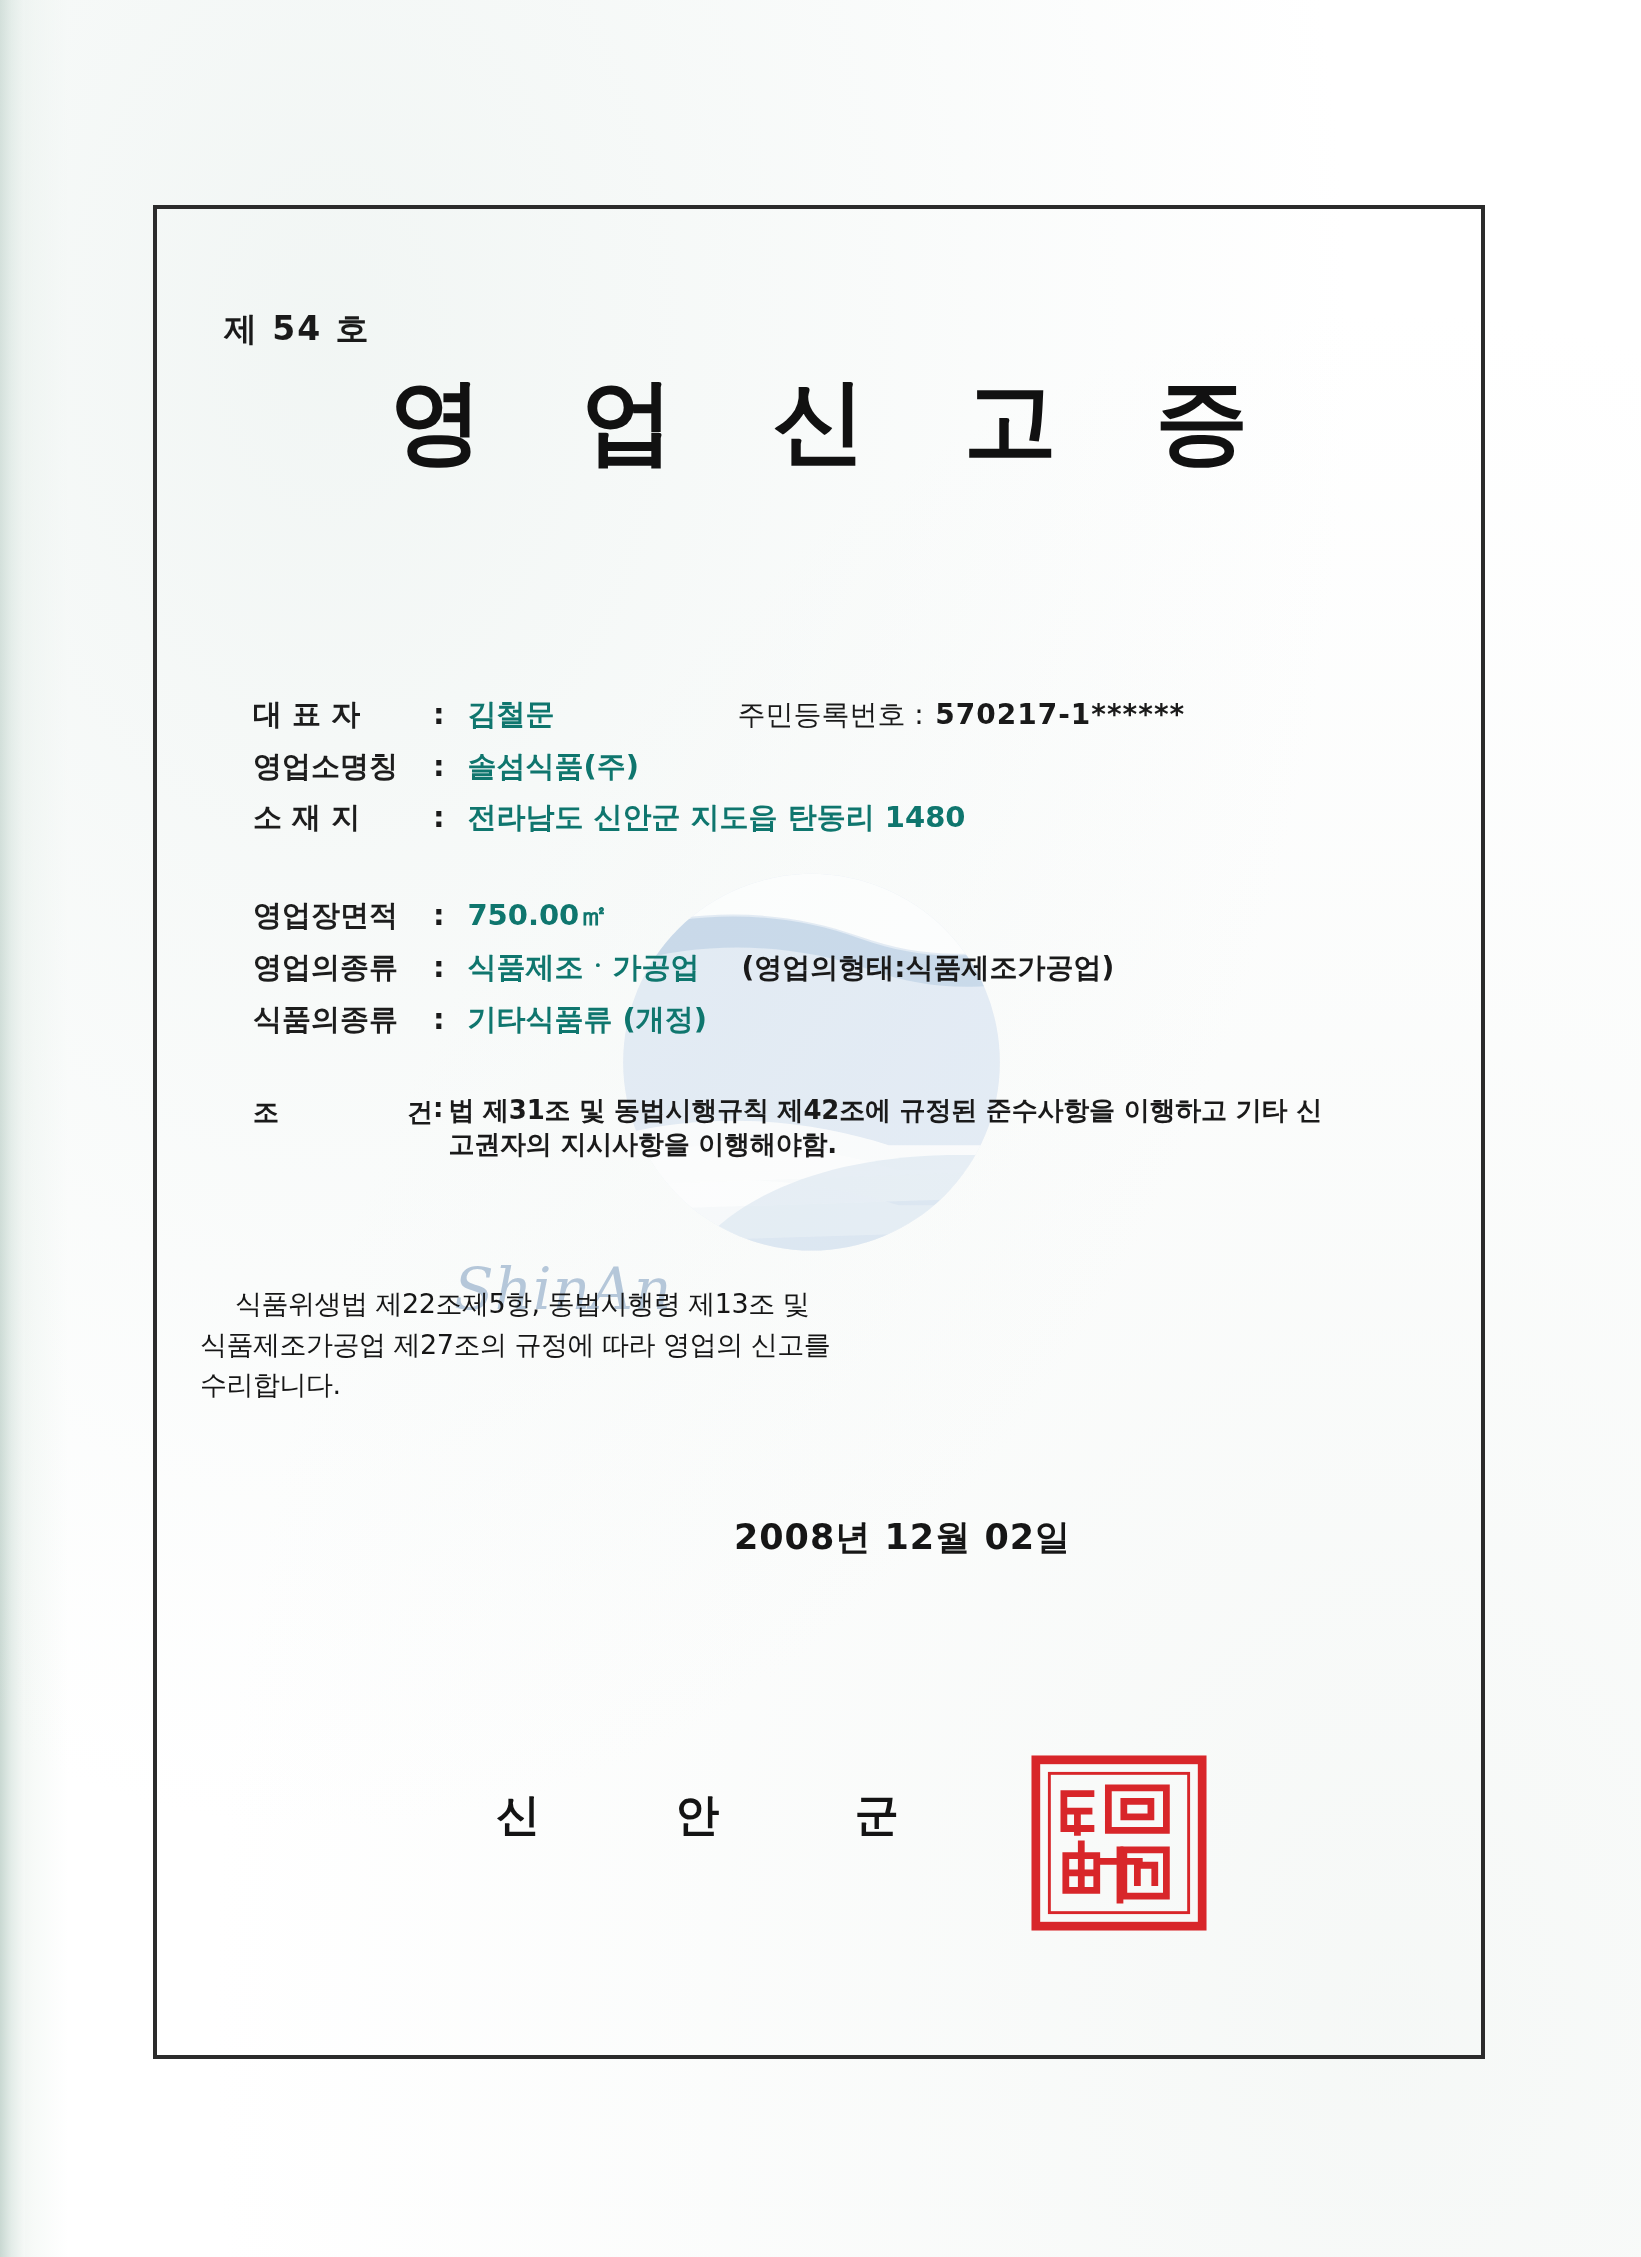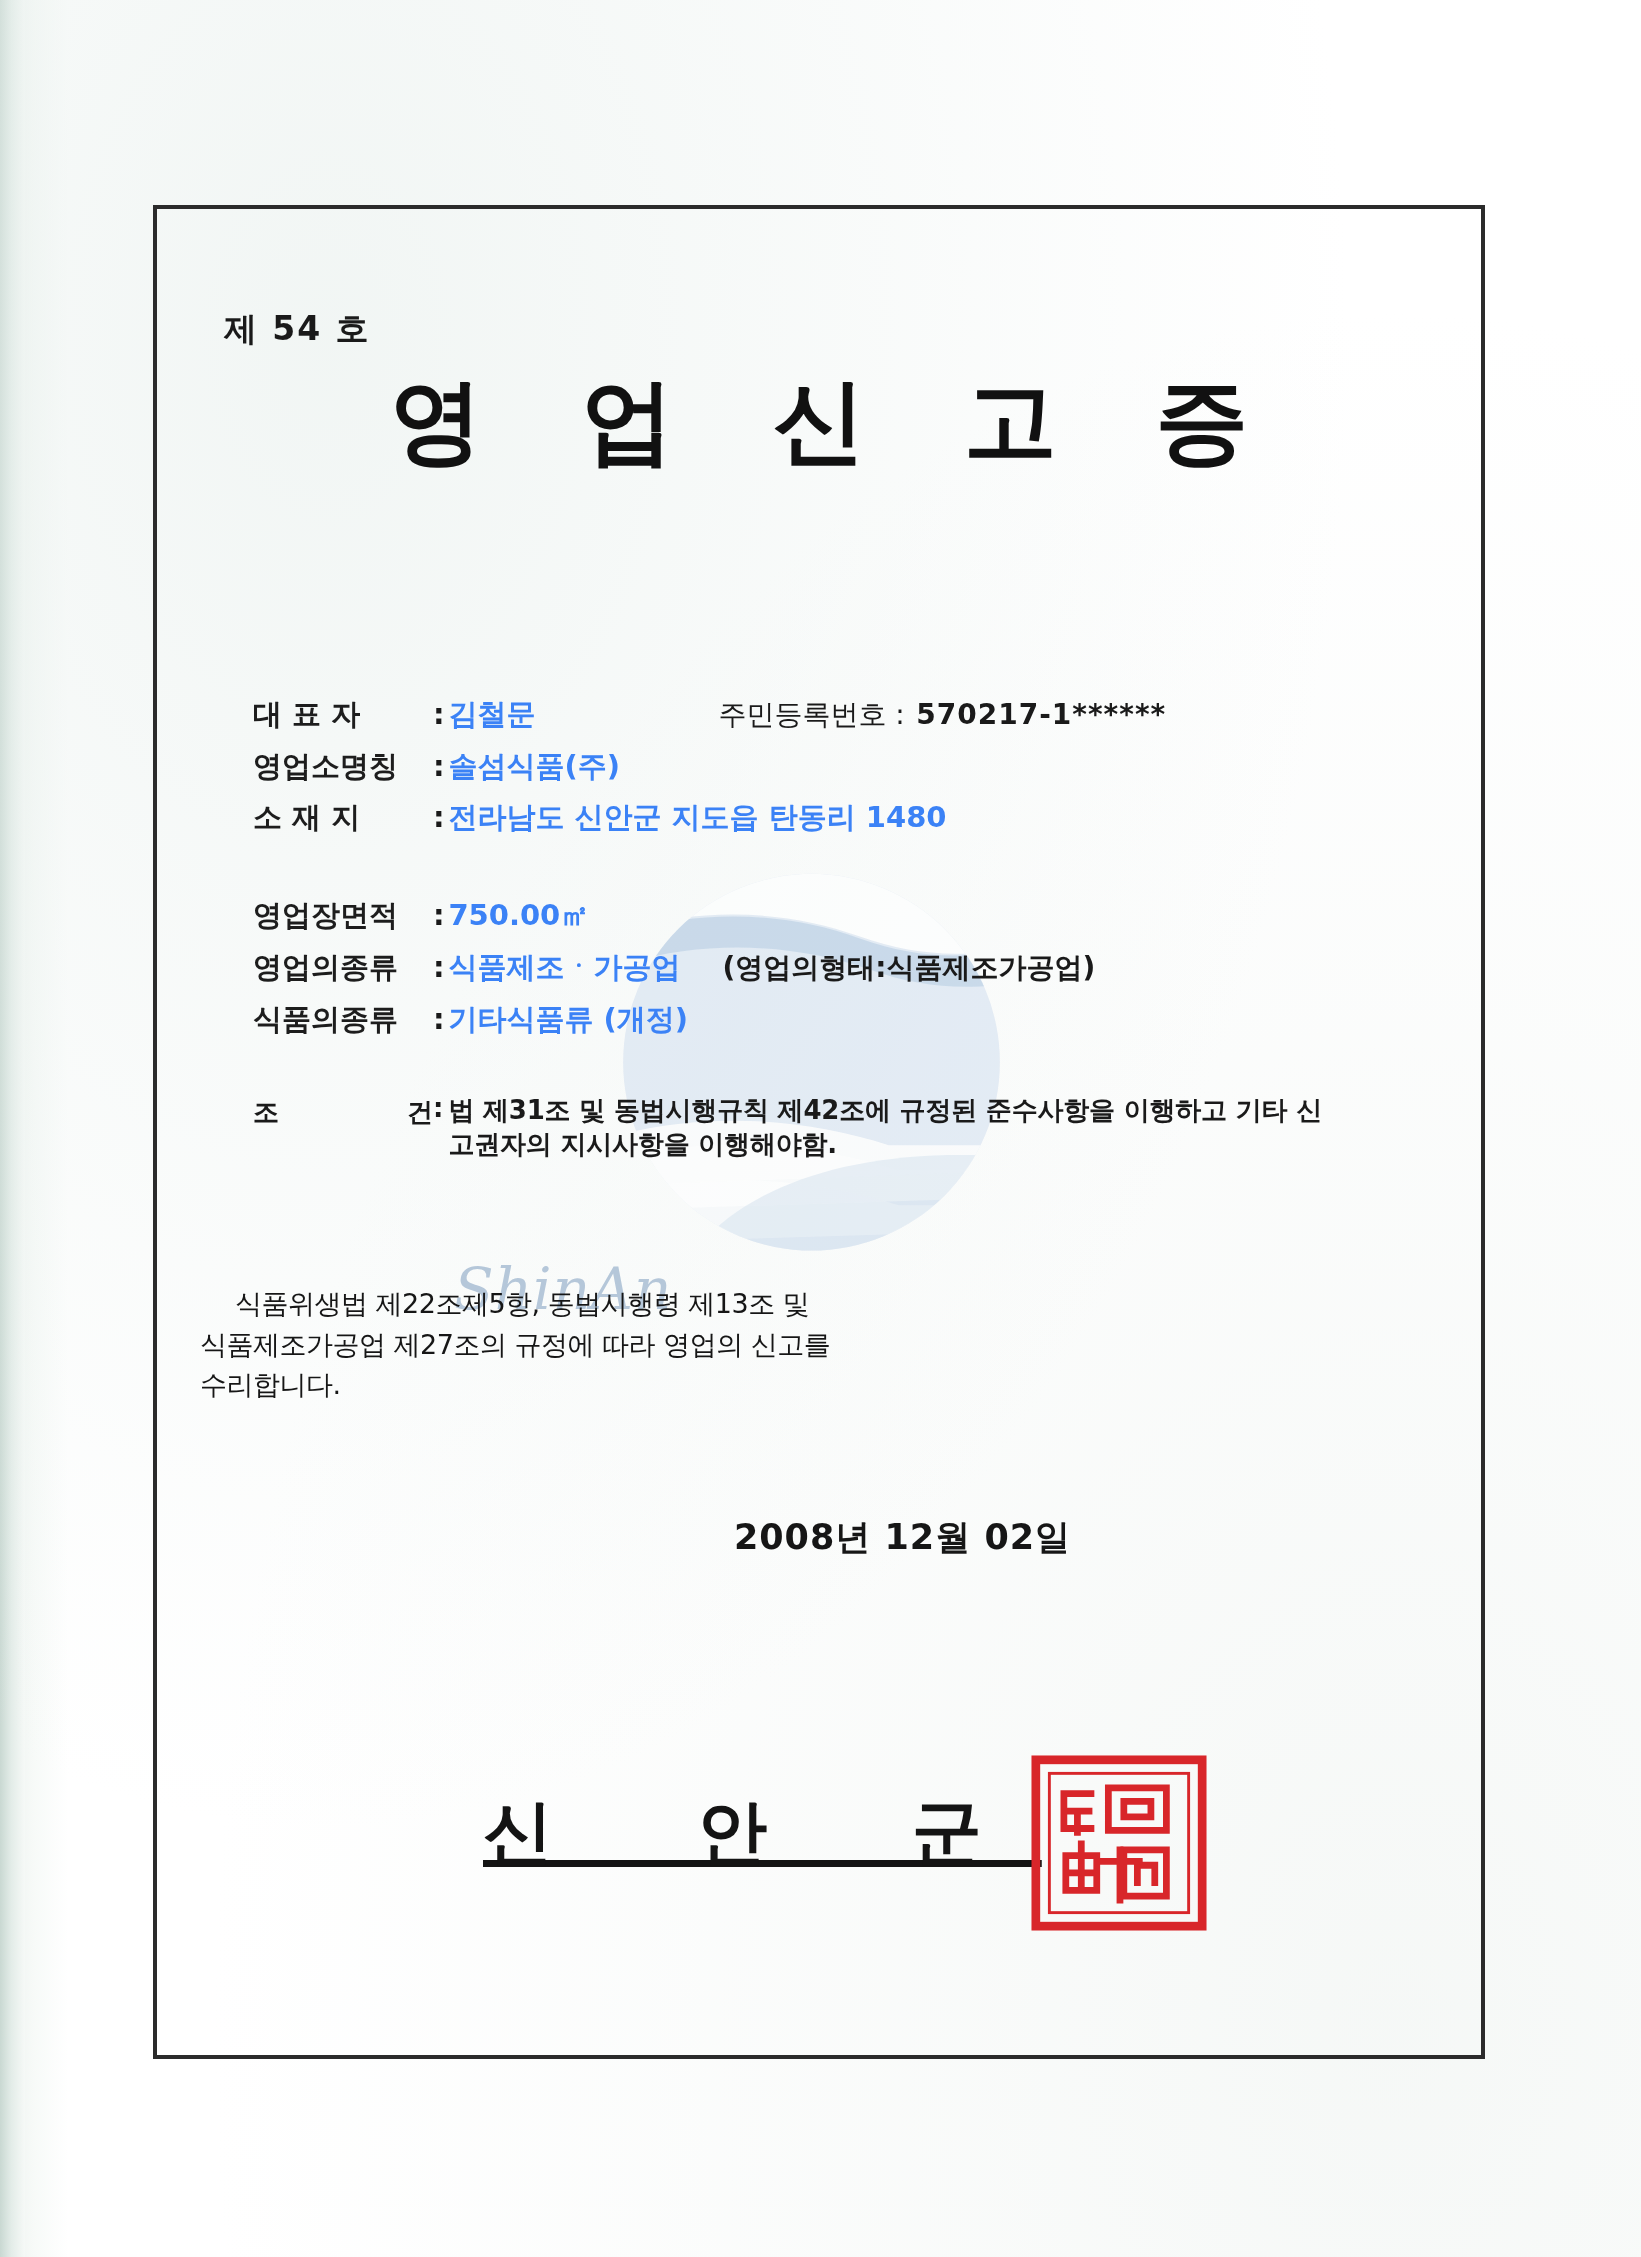--- a/index.html
+++ b/index.html
@@ -121,22 +121,23 @@
   .field-label.spread {
     display: flex;
     justify-content: space-between;
   }
   .field-colon {
     flex: 0 0 15.4px;
     font-weight: 600;
   }
   .field-value {
     font-weight: 700;
-    color: #3b82f6;
+    color: #0f766e;
     letter-spacing: 0px;
+    margin-left: 19px;
   }
   .field-extra {
     margin-left: 42px;
     font-weight: 600;
     font-size: 28px;
   }
   .rrn-group {
     margin-left: 183px;
     display: flex;
     align-items: baseline;
@@ -196,27 +197,26 @@
     width: 1499px;
     text-align: center;
     font-size: 35px;
     font-weight: 600;
     letter-spacing: 1px;
     color: #161616;
   }
 
   .issuer {
     position: absolute;
-    left: 483px;
+    left: 496px;
     top: 1786px;
-    font-size: 70px;
+    font-size: 44px;
     font-weight: 600;
     letter-spacing: 60px;
     color: #141414;
-    text-decoration: underline;
   }
 
   
   .seal {
     position: absolute;
     left: 1031px;
     top: 1755px;
     width: 176px;
     height: 176px;
   }

